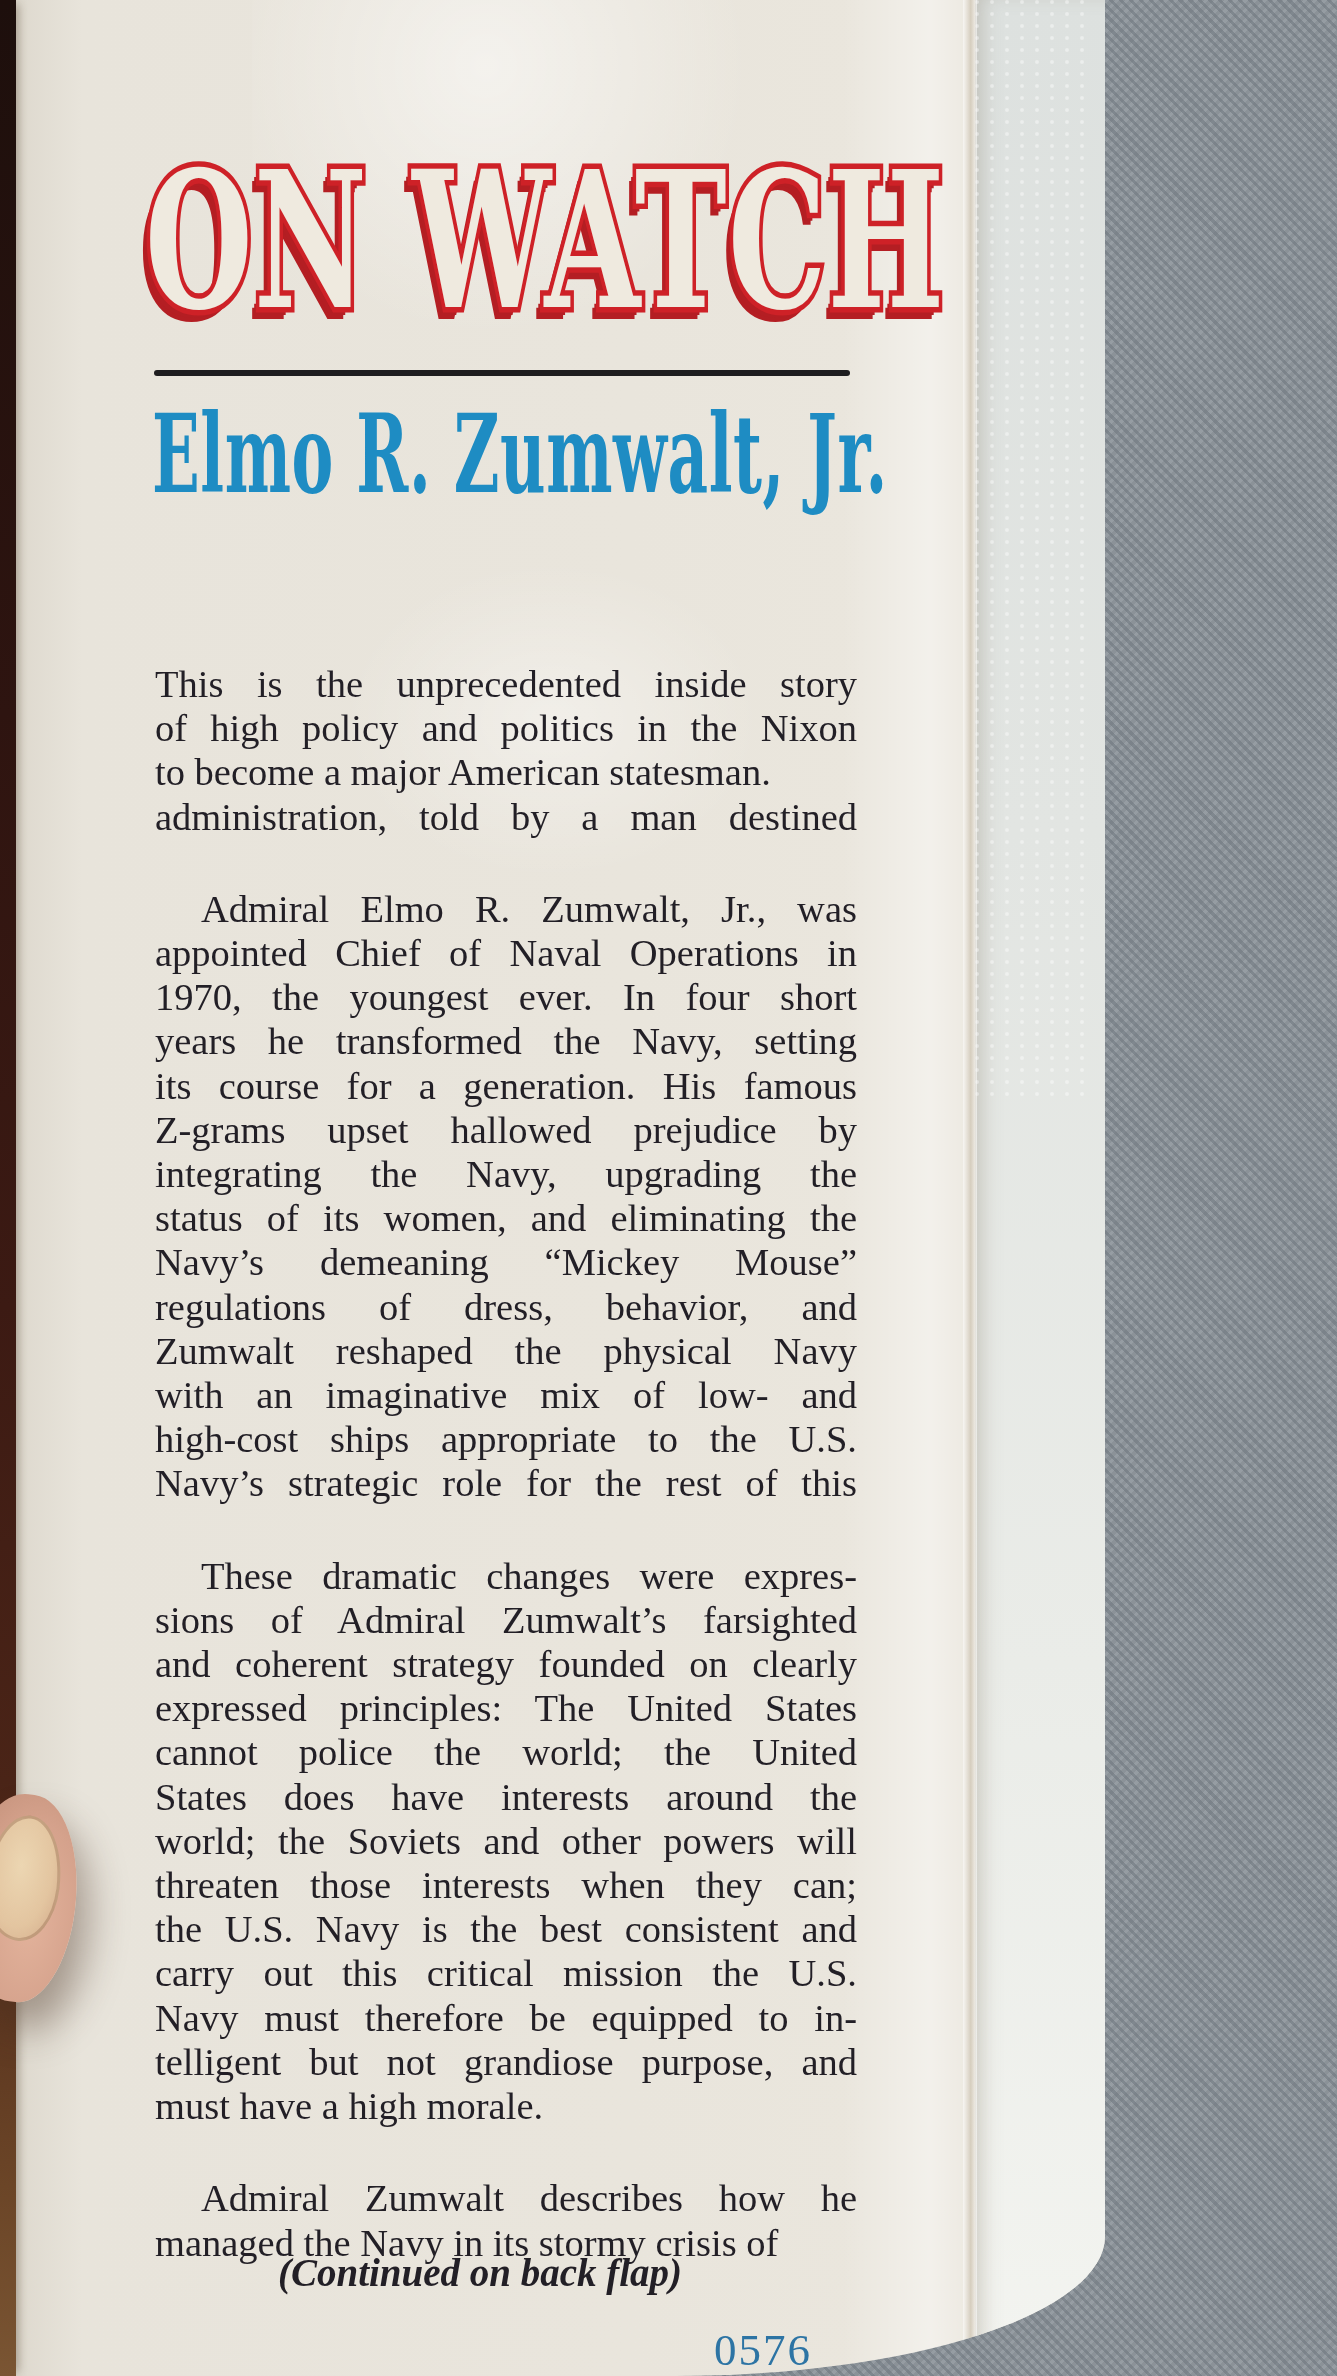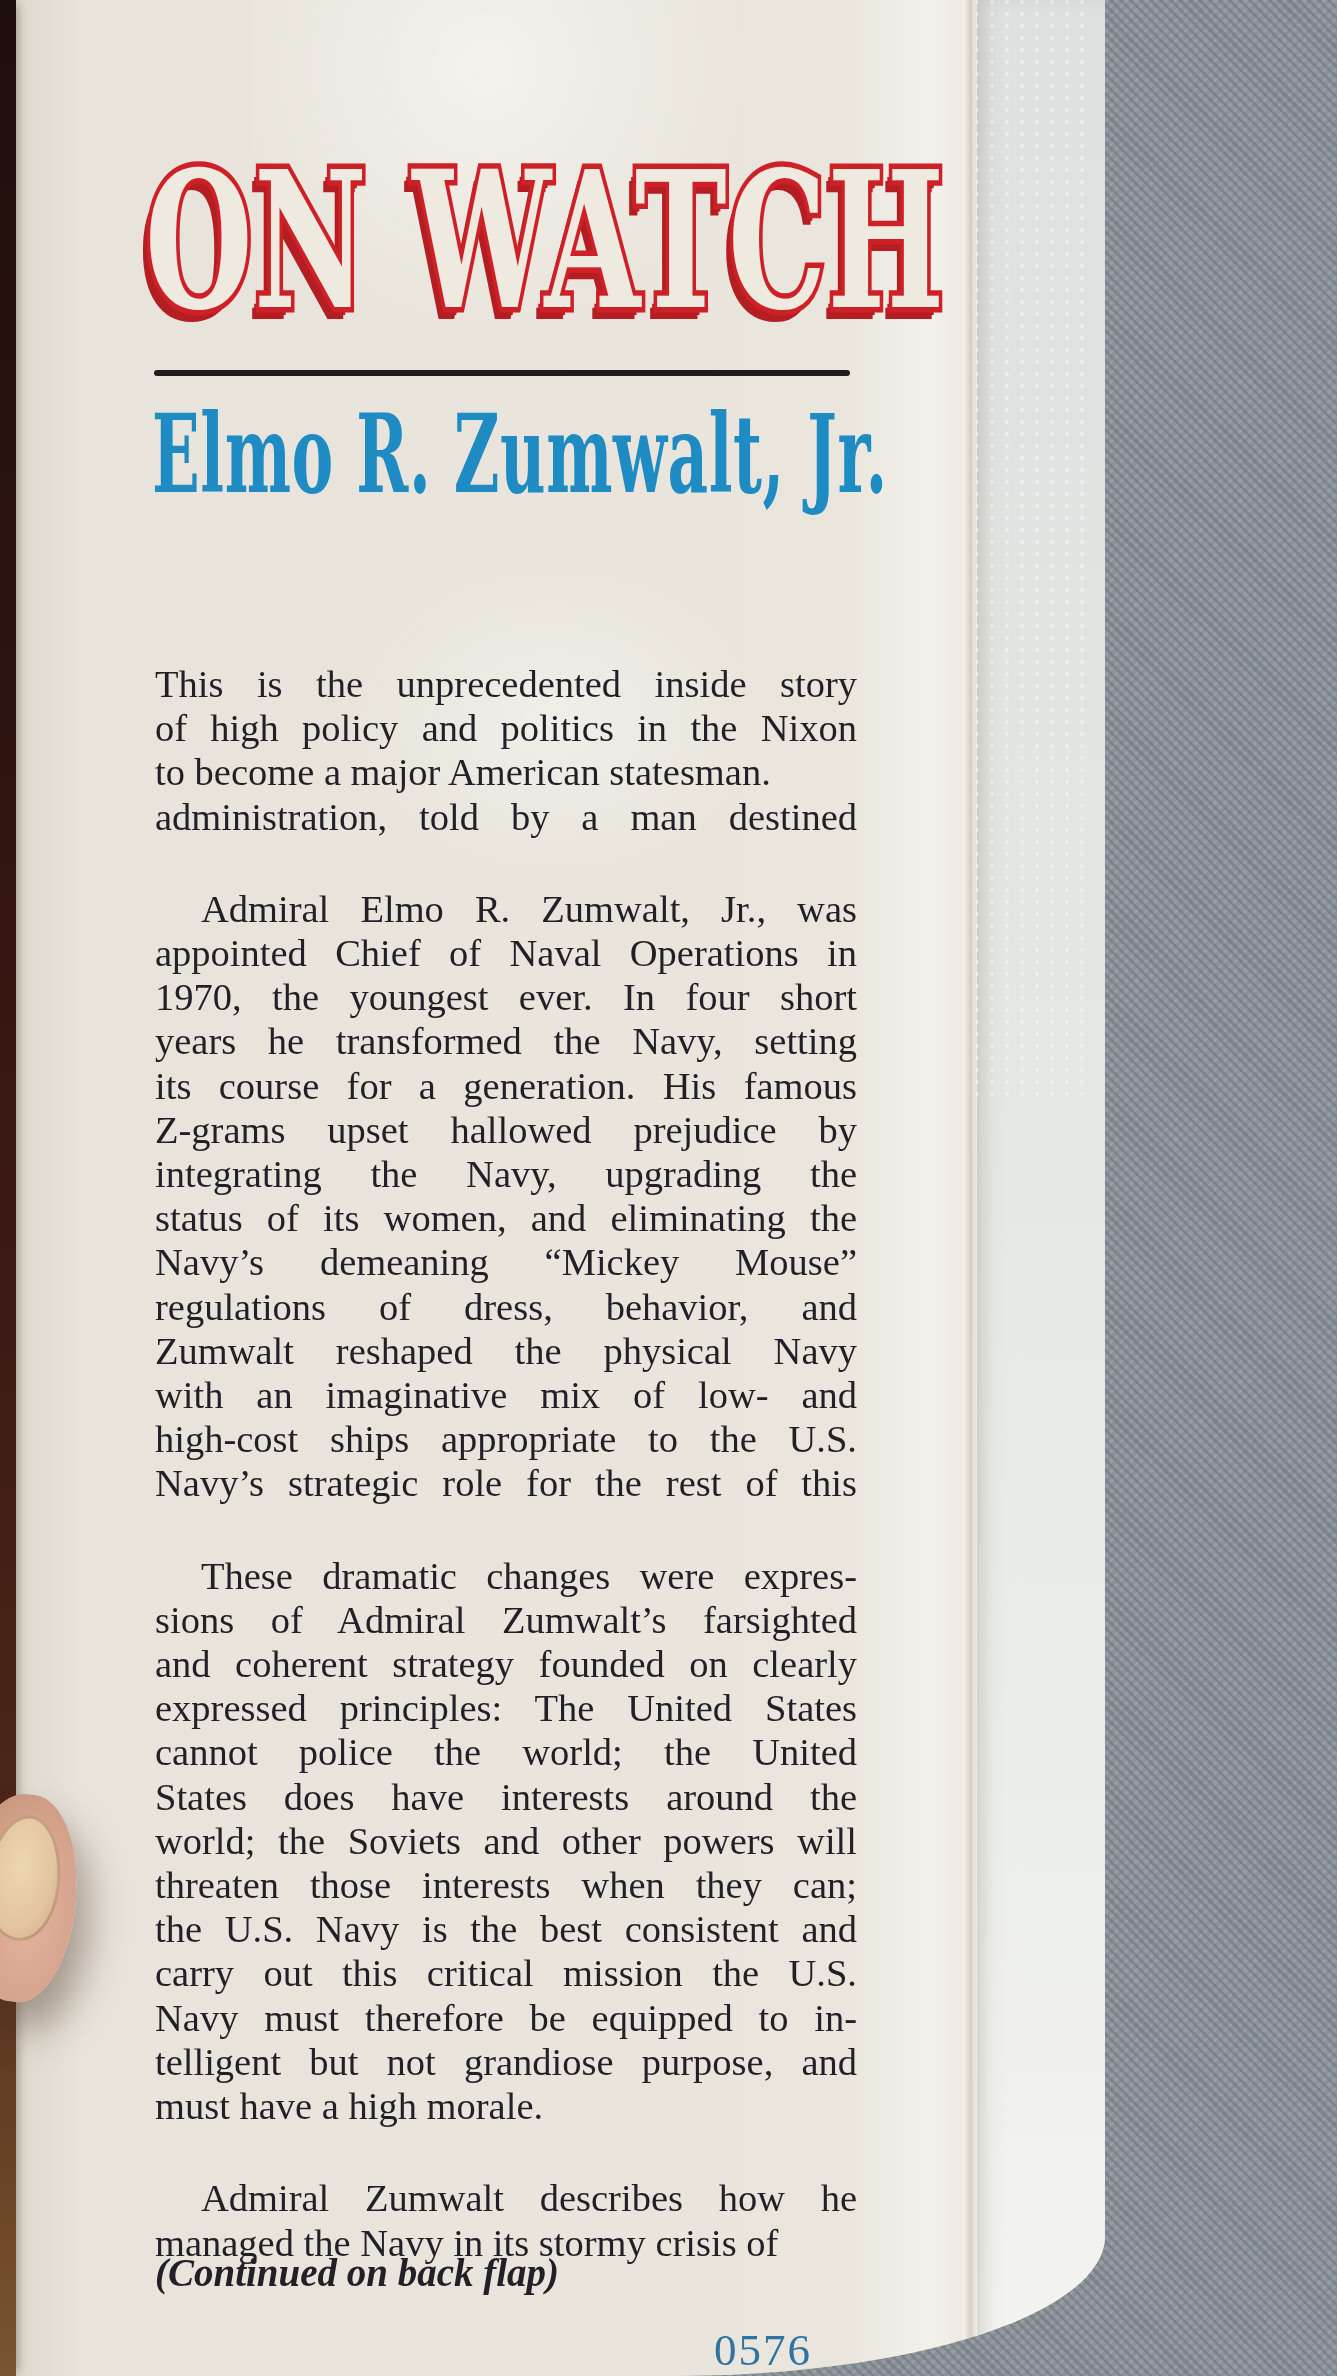--- a/index.html
+++ b/index.html
@@ -84,21 +84,21 @@
     position:absolute;left:143px;top:662px;width:702px;
     font-family:"Liberation Serif",serif;
     font-size:38.5px;line-height:44.2px;color:#221f26;
   }
   .line{text-align:justify;text-align-last:justify;}
   .line.first{text-indent:46px;margin-top:48px;}
   .line.last{text-align-last:left;}
   .continued{
     position:absolute;left:143px;top:2250px;width:702px;
     font-family:"Liberation Serif",serif;font-style:italic;font-weight:bold;
-    font-size:39px;color:#221f26;text-align:left;padding-right:52px;box-sizing:border-box;
+    font-size:39px;color:#221f26;text-align:center;padding-right:52px;box-sizing:border-box;
   }
   .code{
     position:absolute;left:702px;top:2324px;
     font-family:"Liberation Serif",serif;font-size:45px;letter-spacing:2px;
     color:#2d74a4;
   }
   
   .book-edge{
     position:absolute;left:0;top:0;width:16px;height:2376px;
     background:linear-gradient(180deg,#1d0f0c 0%,#2e1410 30%,#3c1a13 55%,#4a2417 75%,#6b4527 92%,#7a5533 100%);

